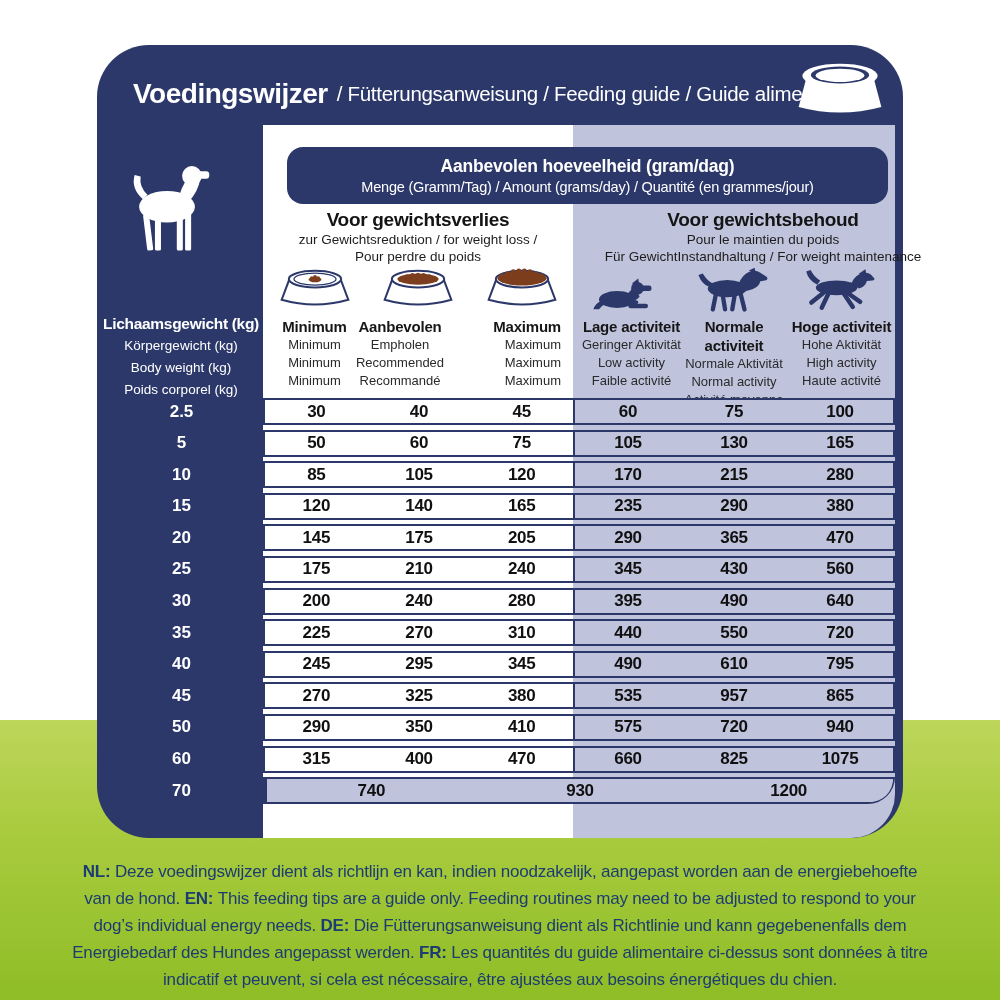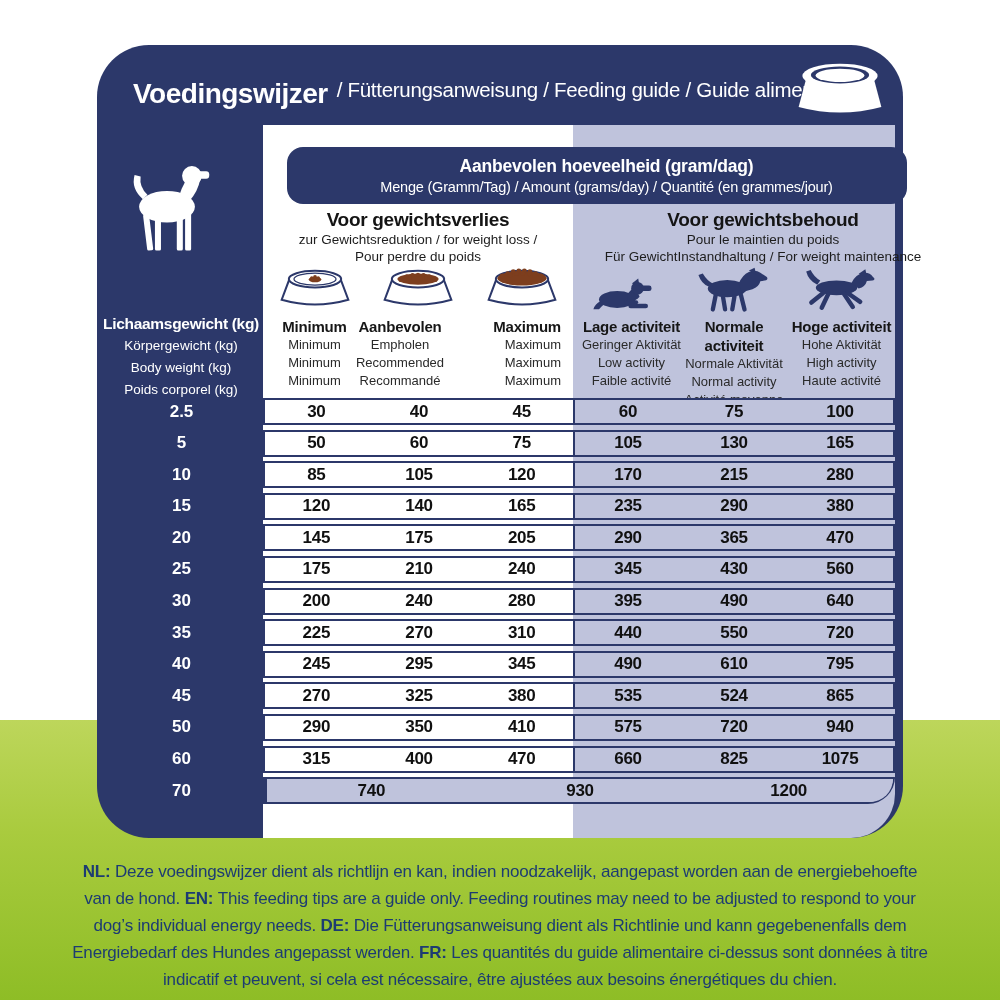--- a/index.html
+++ b/index.html
@@ -7,33 +7,33 @@
   .stage{position:relative;width:1000px;height:1000px;background:#fff;overflow:hidden;}
 
   
   .green-band{position:absolute;left:0;top:720px;width:1000px;height:280px;
     background:linear-gradient(to bottom,#bdd65b 0%,#a9cb3e 40%,#8ebd26 100%);}
 
   
   .panel{position:absolute;left:97px;top:45px;width:806px;height:793px;background:#2c386a;border-radius:52px;}
 
   
-  .title{position:absolute;left:133px;top:78px;display:flex;align-items:flex-start;gap:9px;color:#fff;white-space:nowrap;}
+  .title{position:absolute;left:133px;top:78px;display:flex;align-items:center;gap:9px;color:#fff;white-space:nowrap;}
   .title .main{font-size:28px;font-weight:bold;letter-spacing:-0.5px;}
   .title .rest{font-size:20.5px;letter-spacing:-0.3px;}
 
   .bowl-empty{position:absolute;left:793px;top:58px;width:94px;height:64px;}
 
   
   .tbg-left{position:absolute;left:263px;top:125px;width:310px;height:713px;background:#ffffff;}
   .tbg-right{position:absolute;left:573px;top:125px;width:322px;height:713px;background:#bfc3dc;border-bottom-right-radius:44px;}
 
   
   .pill{position:absolute;left:287px;top:147px;width:601px;height:57px;background:#2c386a;border-radius:16px;
-    display:flex;flex-direction:column;justify-content:center;align-items:center;color:#fff;text-align:center;padding-left:19px;}
+    display:flex;flex-direction:column;justify-content:center;align-items:center;color:#fff;text-align:center;}
   .pill .l1{font-size:17.5px;font-weight:bold;letter-spacing:-0.2px;margin-bottom:2px;}
   .pill .l2{font-size:14.5px;letter-spacing:-0.2px;}
 
   
   .sec{position:absolute;top:209px;text-align:center;color:#141414;}
   .sec.loss{left:263px;width:310px;}
   .sec.maint{left:573px;width:380px;}
   .sec .st{font-size:19px;font-weight:bold;letter-spacing:-0.3px;}
   .sec .ss{font-size:13.5px;line-height:17px;color:#1d1d1d;}
 
@@ -418,21 +418,21 @@
       <div class="row">
         <div class="wcell">45</div>
         <div class="vbox">
           <div class="vleft">
             <div class="cell">270</div>
             <div class="cell">325</div>
             <div class="cell">380</div>
           </div>
           <div class="vright">
             <div class="cell">535</div>
-            <div class="cell">524</div>
+            <div class="cell">957</div>
             <div class="cell">865</div>
           </div>
         </div>
       </div>
       <div class="row">
         <div class="wcell">50</div>
         <div class="vbox">
           <div class="vleft">
             <div class="cell">290</div>
             <div class="cell">350</div>

